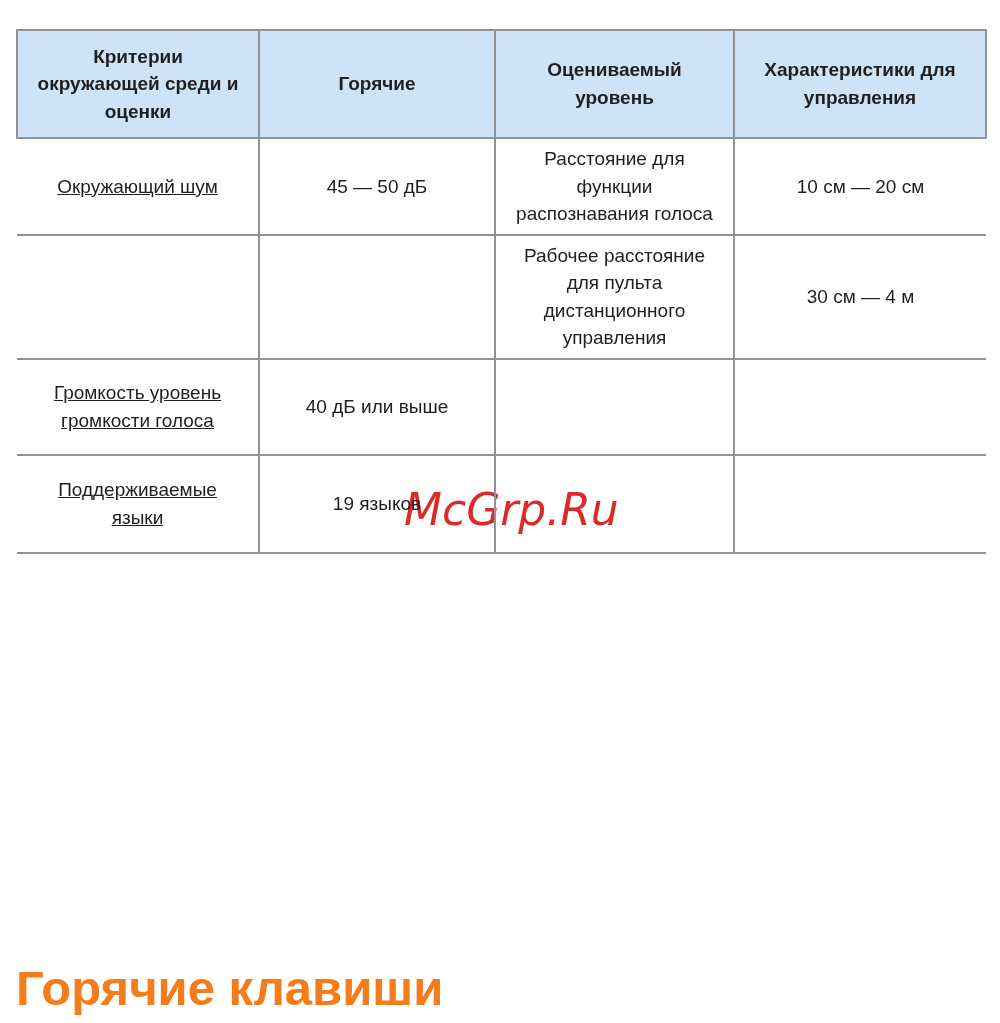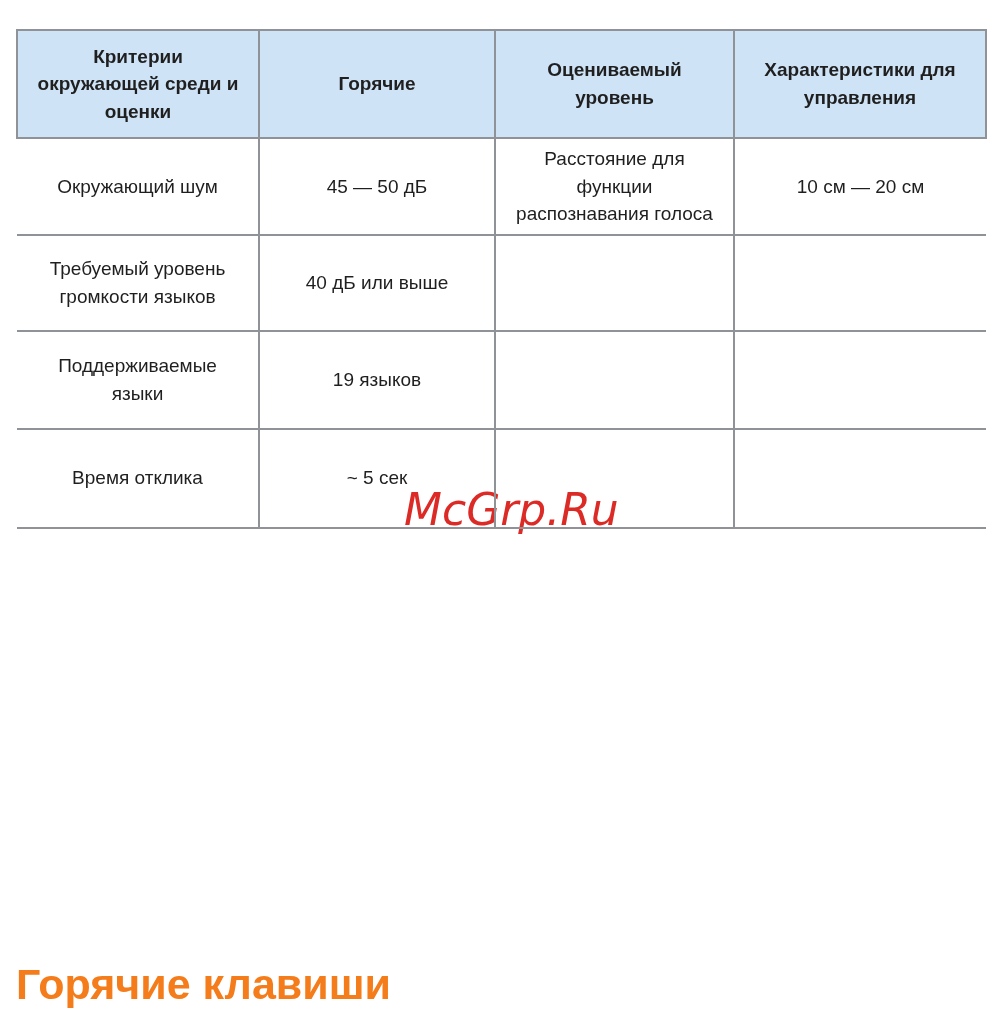--- a/index.html
+++ b/index.html
@@ -44,21 +44,21 @@
     padding:6px 14px;
     font-weight:normal;
     background:transparent;
   }
   .specs-table thead th{
     background:var(--header-bg);
     font-weight:bold;
     height:94px;
   }
   
-  .specs-table tbody td:first-child{border-left:none;}
+  .specs-table tbody td:first-child{border-left:none;text-decoration:underline;}
   .specs-table tbody td:last-child{border-right:none;}
   .specs-table tbody tr.r1{height:95px;}
   .specs-table tbody tr.r2{height:117px;}
   .specs-table tbody tr.r3{height:96px;}
   .specs-table tbody tr.r4{height:98px;}
   .specs-table tbody tr.r5{height:98px;margin-top:23px;}
   .specs-table tbody tr.r6{height:99px;}
   .watermark{
     position:absolute;
     top:484px;
@@ -67,21 +67,21 @@
     font-style:italic;
     font-size:44px;
     font-weight:500;
     color:var(--watermark-red);
     white-space:nowrap;
   }
   .section-title{
     position:absolute;
     top:960px;
     left:16px;
-    font-size:43px;
+    font-size:49px;
     font-weight:bold;
     color:var(--accent-orange);
     white-space:nowrap;
   }
 </style>
 </head>
 <body>
 
 <div class="page">
 
@@ -102,35 +102,35 @@
         <th>Характеристики для управления</th>
       </tr>
     </thead>
     <tbody>
       <tr class="r1">
         <td>Окружающий шум</td>
         <td>45 — 50 дБ</td>
         <td>Расстояние для функции распознавания голоса</td>
         <td>10 см — 20 см</td>
       </tr>
+      <tr class="r2">
+        <td></td>
+        <td></td>
+        <td>Рабочее расстояние для пульта дистанционного управления</td>
+        <td>30 см — 4 м</td>
+      </tr>
       <tr class="r3">
-        <td>Требуемый уровень громкости языков</td>
+        <td>Громкость уровень громкости голоса</td>
         <td>40 дБ или выше</td>
         <td></td>
         <td></td>
       </tr>
       <tr class="r5">
         <td>Поддерживаемые языки</td>
         <td>19 языков</td>
-        <td></td>
-        <td></td>
-      </tr>
-      <tr class="r6">
-        <td>Время отклика</td>
-        <td>~ 5 сек</td>
         <td></td>
         <td></td>
       </tr>
     </tbody>
   </table>
 
   <div class="section-title">Горячие клавиши</div>
 
 </div>
 

